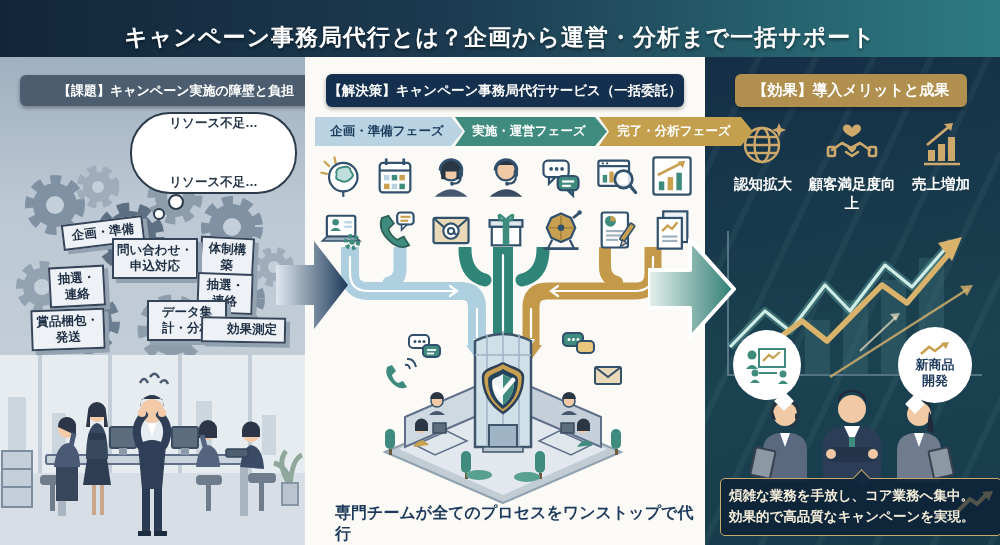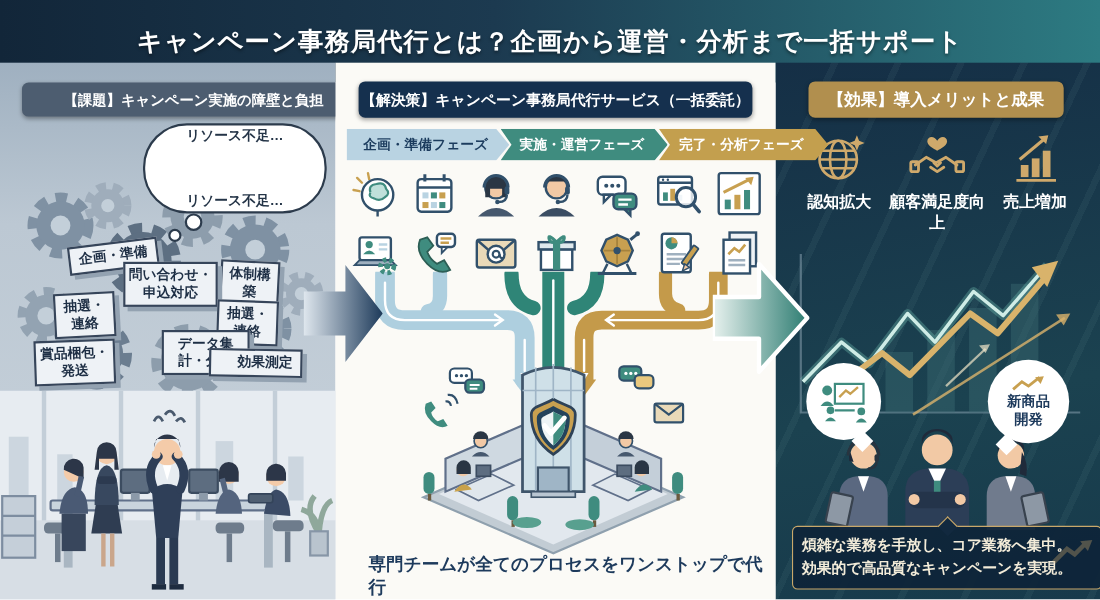--- a/index.html
+++ b/index.html
@@ -39,21 +39,21 @@
   .task-box{position:absolute;z-index:4;background:#eef2f6;border:2px solid #36455a;
       box-shadow:4px 4px 0 #93a2b1;color:#1e2f45;font-weight:bold;font-size:12.5px;
       text-align:center;line-height:1.25;padding:3px 2px;}
   .tb1{left:62px;top:163px;width:74px;transform:rotate(-7deg);}
   .tb2{left:200px;top:180px;width:46px;transform:rotate(3deg);}
   .tb3{left:112px;top:181px;width:78px;}
   .tb4{left:49px;top:209px;width:48px;transform:rotate(-3deg);}
   .tb5{left:197px;top:216px;width:48px;transform:rotate(2deg);}
   .tb6{left:115px;top:243px;width:72px;margin-left:32px;}
   .tb7{left:31px;top:252px;width:66px;transform:rotate(-2deg);}
-  .tb8{left:190px;top:260px;width:60px;transform:rotate(1deg);padding-left:19px;}
+  .tb8{left:201px;top:260px;width:60px;transform:rotate(1deg);padding-left:19px;}
   .office-svg{position:absolute;left:0;top:298px;z-index:2;}
   
   .phases{position:absolute;left:10px;top:60px;display:flex;z-index:2;}
   .phase{height:29px;display:flex;align-items:center;justify-content:center;
          font-size:12.5px;font-weight:bold;padding:0 14px 0 10px;margin-right:-8px;
          clip-path:polygon(0 0,calc(100% - 12px) 0,100% 50%,calc(100% - 12px) 100%,0 100%,10px 50%);}
   .phase:first-child{clip-path:polygon(0 0,calc(100% - 12px) 0,100% 50%,calc(100% - 12px) 100%,0 100%);}
   .phase1{background:#b9d3e2;color:#1c3c5e;width:124px;}
   .phase2{background:#3f8c7f;color:#fff;width:128px;}
   .phase3{background:#c39f4e;color:#fff;width:130px;}

